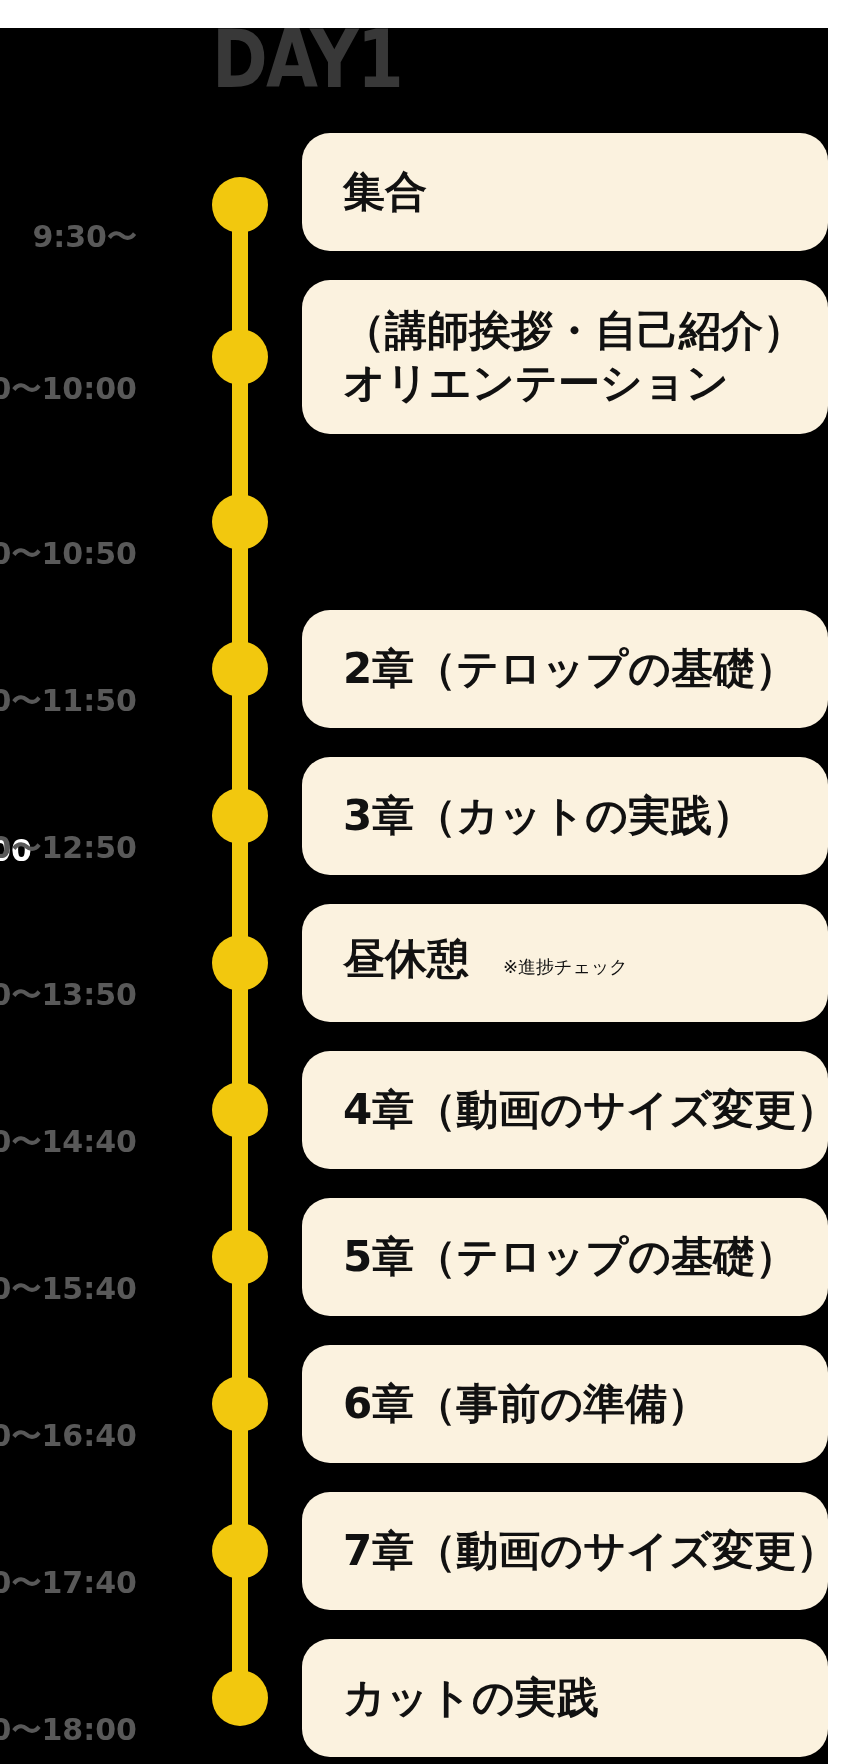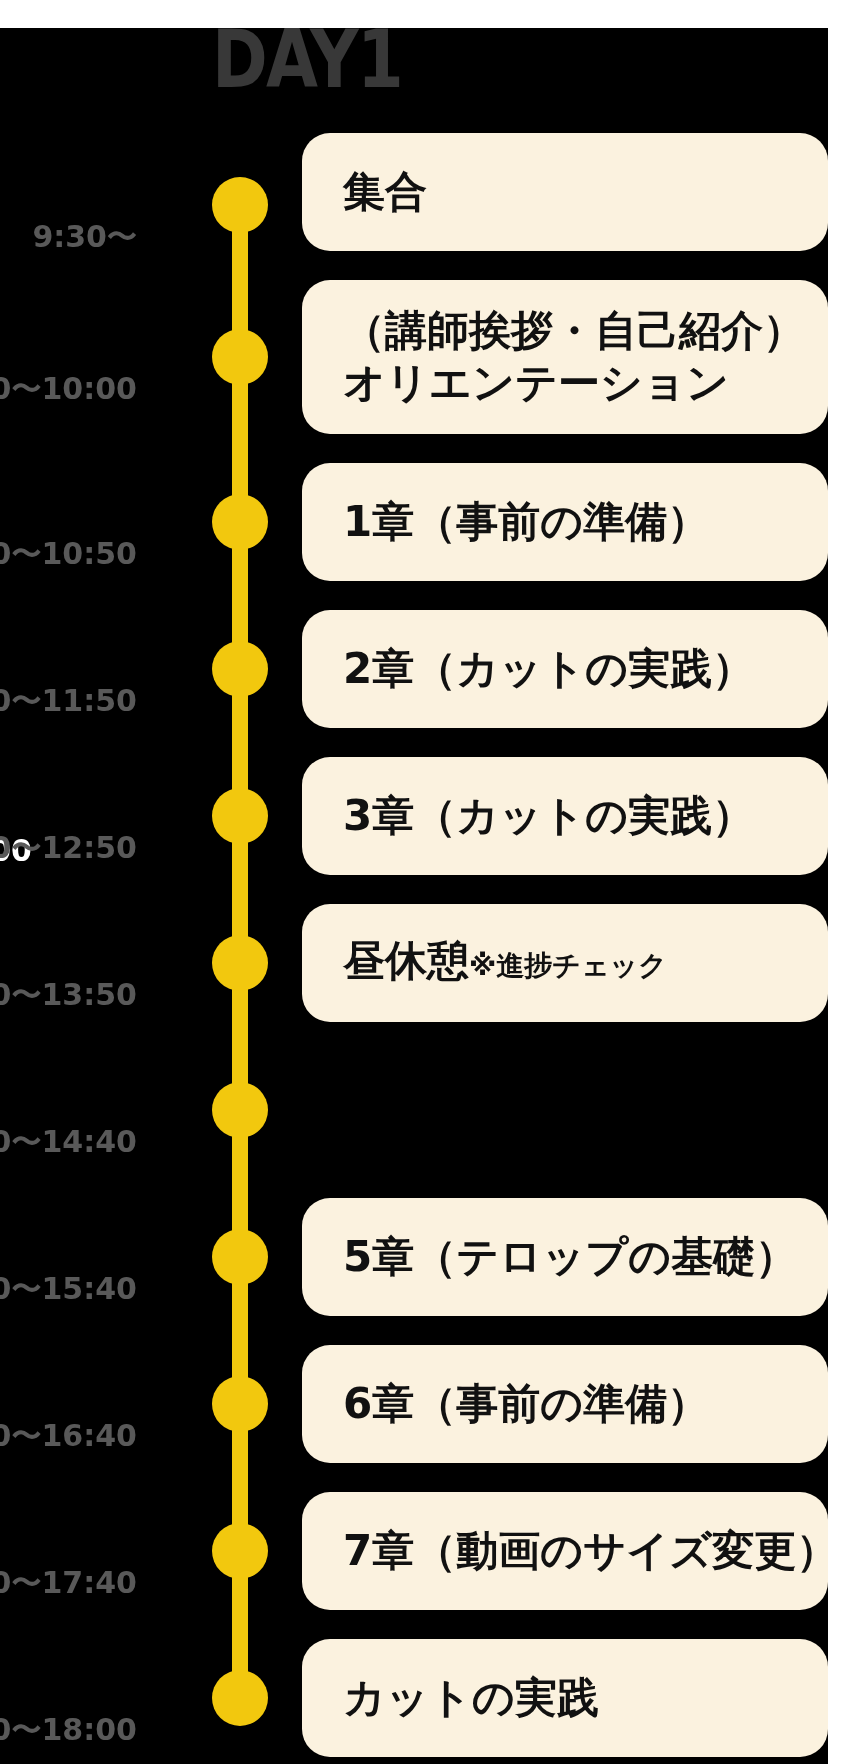--- a/index.html
+++ b/index.html
@@ -46,21 +46,21 @@
     background:var(--card-background,#fbf2df);
     border-radius:28px;
     display:flex;flex-direction:column;justify-content:center;
     padding-left:41px;
   }
   .card-line{
     font-size:42px;line-height:52px;font-weight:600;
     color:var(--card-text-color,#111);
     display:flex;align-items:baseline;white-space:nowrap;
   }
-  .card-note{font-size:28px;font-weight:700;}
+  .card-note{font-size:18px;font-weight:400;margin-left:34px}
 </style>
 </head>
 <body>
 
 <div class="top-strip"></div>
 
 <div class="canvas">
   <div class="title">DAY1</div>
   <div class="line"></div>
   <div class="rows" id="rows">
@@ -92,36 +92,31 @@
           </div>
         </div>
   </div>
 
   <div class="row">
     <div class="time">
       
       <span class="time-text">10:00〜10:50</span>
     </div>
     <div class="dot"></div>
-    <div class="card">
-          <div class="card-line">
-            <span>1章（事前の準備）</span>
-          </div>
-        </div>
   </div>
 
   <div class="row">
     <div class="time">
       
       <span class="time-text">11:00〜11:50</span>
     </div>
     <div class="dot"></div>
     <div class="card">
           <div class="card-line">
-            <span>2章（カットの実践）</span>
+            <span>2章（テロップの基礎）</span>
           </div>
         </div>
   </div>
 
   <div class="row">
     <div class="time">
       <span class="ghost">12:00</span>
       <span class="time-text">12:00〜12:50</span>
     </div>
     <div class="dot"></div>
@@ -145,20 +140,25 @@
           </div>
         </div>
   </div>
 
   <div class="row">
     <div class="time">
       
       <span class="time-text">13:50〜14:40</span>
     </div>
     <div class="dot"></div>
+    <div class="card">
+          <div class="card-line">
+            <span>4章（動画のサイズ変更）</span>
+          </div>
+        </div>
   </div>
 
   <div class="row">
     <div class="time">
       
       <span class="time-text">14:50〜15:40</span>
     </div>
     <div class="dot"></div>
     <div class="card">
           <div class="card-line">

